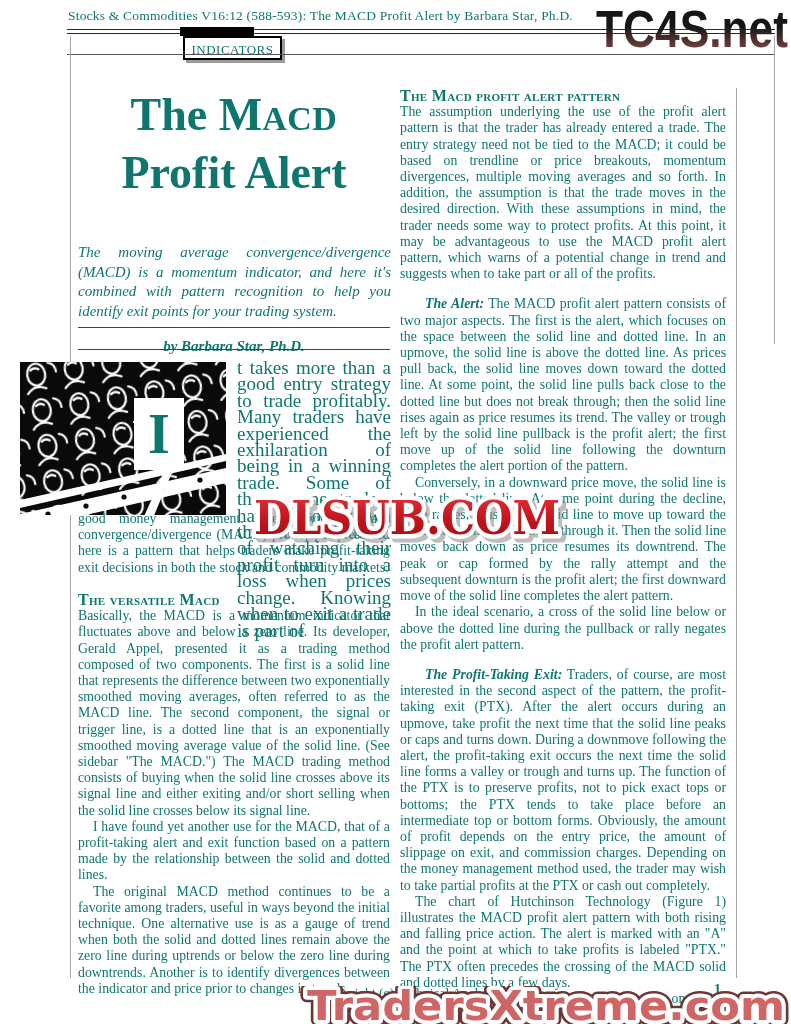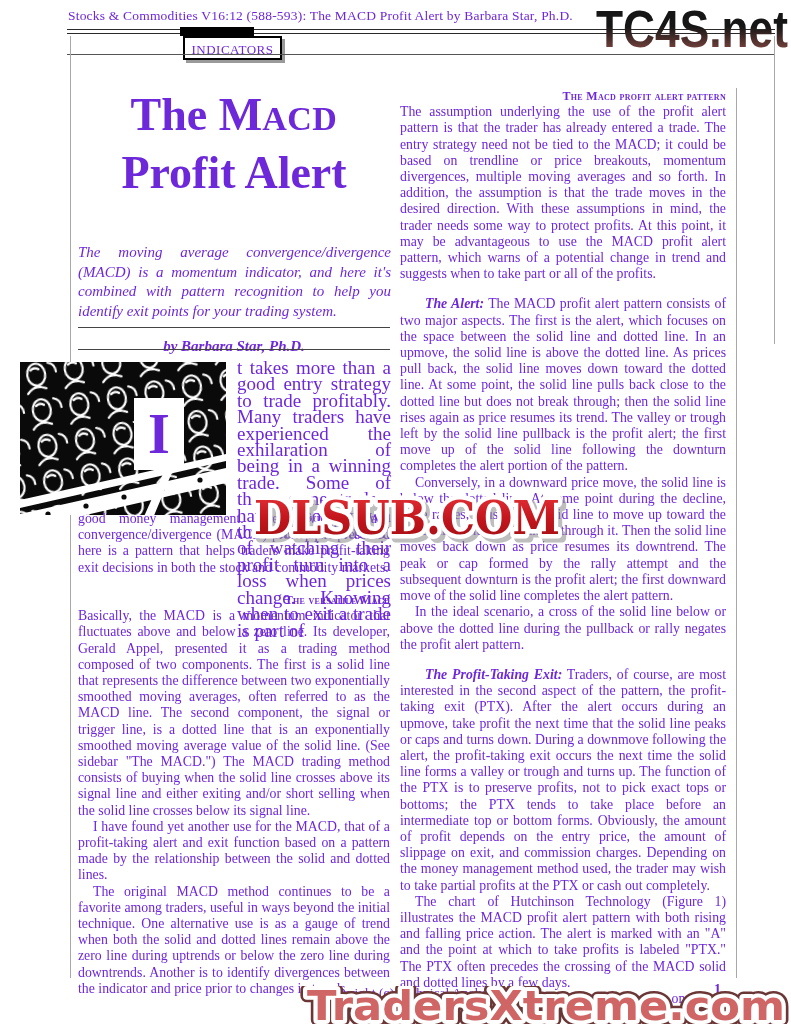--- a/index.html
+++ b/index.html
@@ -1,19 +1,19 @@
 <!DOCTYPE html>
 <html lang="en"><head>
 <meta charset="utf-8">
 <style>
   html,body{margin:0;padding:0;background:#e8e8e8;}
   .page{
     position:relative;width:791px;height:1024px;background:#ffffff;
     margin:0 auto;overflow:hidden;
-    font-family:"Liberation Serif", serif;color:#6d28d9;
+    font-family:"Liberation Serif", serif;color:#0f766e;
   }
   .abs{position:absolute;}
   
   .citation{left:68px;top:8px;font-size:13.5px;letter-spacing:.2px;}
   .rule{background:#2a2a2a;height:1px;}
   .ind-bar{left:180px;top:27px;width:74px;height:9px;background:#000;}
   .ind-box{
     left:183px;top:36px;width:95px;height:20px;background:#fff;
     border:2px solid #000;box-shadow:3px 3px 0 #9a9a9a;
     display:flex;align-items:flex-end;justify-content:center;
@@ -34,22 +34,22 @@
                display:flex;align-items:center;justify-content:center;}
   .dropcap-box span{font-size:56px;font-weight:bold;line-height:1;}
   
   .body-col{font-size:13.8px;line-height:16.2px;text-align:justify;}
   .body-col p{margin:0;}
   .body-col p.gap{margin-top:14px;}
   .body-col p.indent{text-indent:15px;}
   .beside{left:237px;top:360px;width:154px;font-size:19px;line-height:16.4px;
           text-align:justify;}
   .cont{left:78px;top:511px;width:312px;font-family:Liberation Serif, serif;}
-  .sec-head{font-weight:bold;font-size:12px;font-variant:small-caps;
-            letter-spacing:.3px;margin:0 0 3px 0;text-align:right;text-indent:0;}
+  .sec-head{font-weight:bold;font-size:16px;font-variant:small-caps;
+            letter-spacing:.3px;margin:0 0 3px 0;text-align:left;text-indent:0;}
   .lead{font-weight:bold;font-style:italic;margin-left:25px;}
   .leftpars{left:78px;top:592px;width:312px;}
   .rightcol{left:400px;top:88px;width:326px;}
   
   .footer{left:68px;top:985px;width:708px;text-align:center;font-size:13.5px;}
   .pageno{left:714px;top:982px;font-size:14px;font-weight:bold;}
   .wm{pointer-events:none;}
 </style>
 </head>
 <body>

